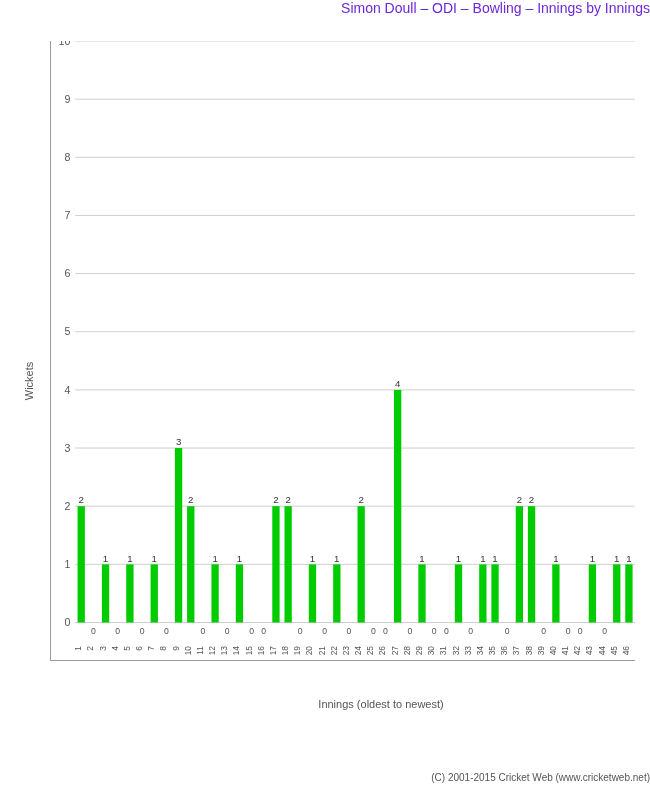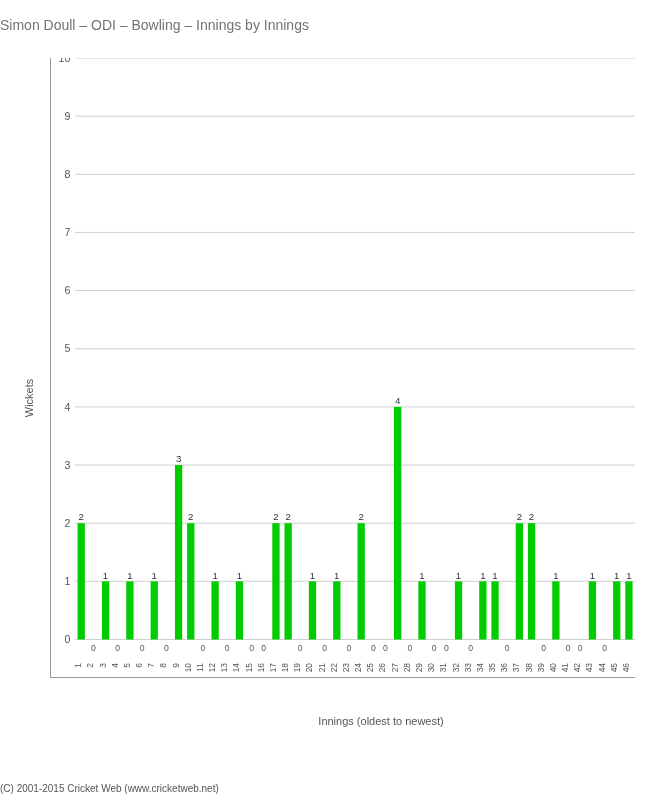--- a/index.html
+++ b/index.html
@@ -12,31 +12,31 @@
       color: #333;
       overflow: hidden;
     }
     .chart-container {
       width: 650px;
       height: 800px;
       position: relative;
       background: #fff;
     }
     .chart-title {
-      text-align: left;
+      text-align: right;
       font-size: 14px;
-      color: #737373;
-      padding-top: 17px;
+      color: #6d28d9;
+      padding-top: 0;
       padding-bottom: 5px;
     }
     .copyright {
       position: absolute;
-      bottom: 6px;
+      bottom: 17px;
       left: 0; right: 0;
-      text-align: left;
+      text-align: right;
       font-size: 10px;
       color: #555;
     }
   </style>
 </head>
 <body>
 
 <div class="chart-container">
   <div class="chart-title">Simon Doull – ODI – Bowling – Innings by Innings</div>
 

